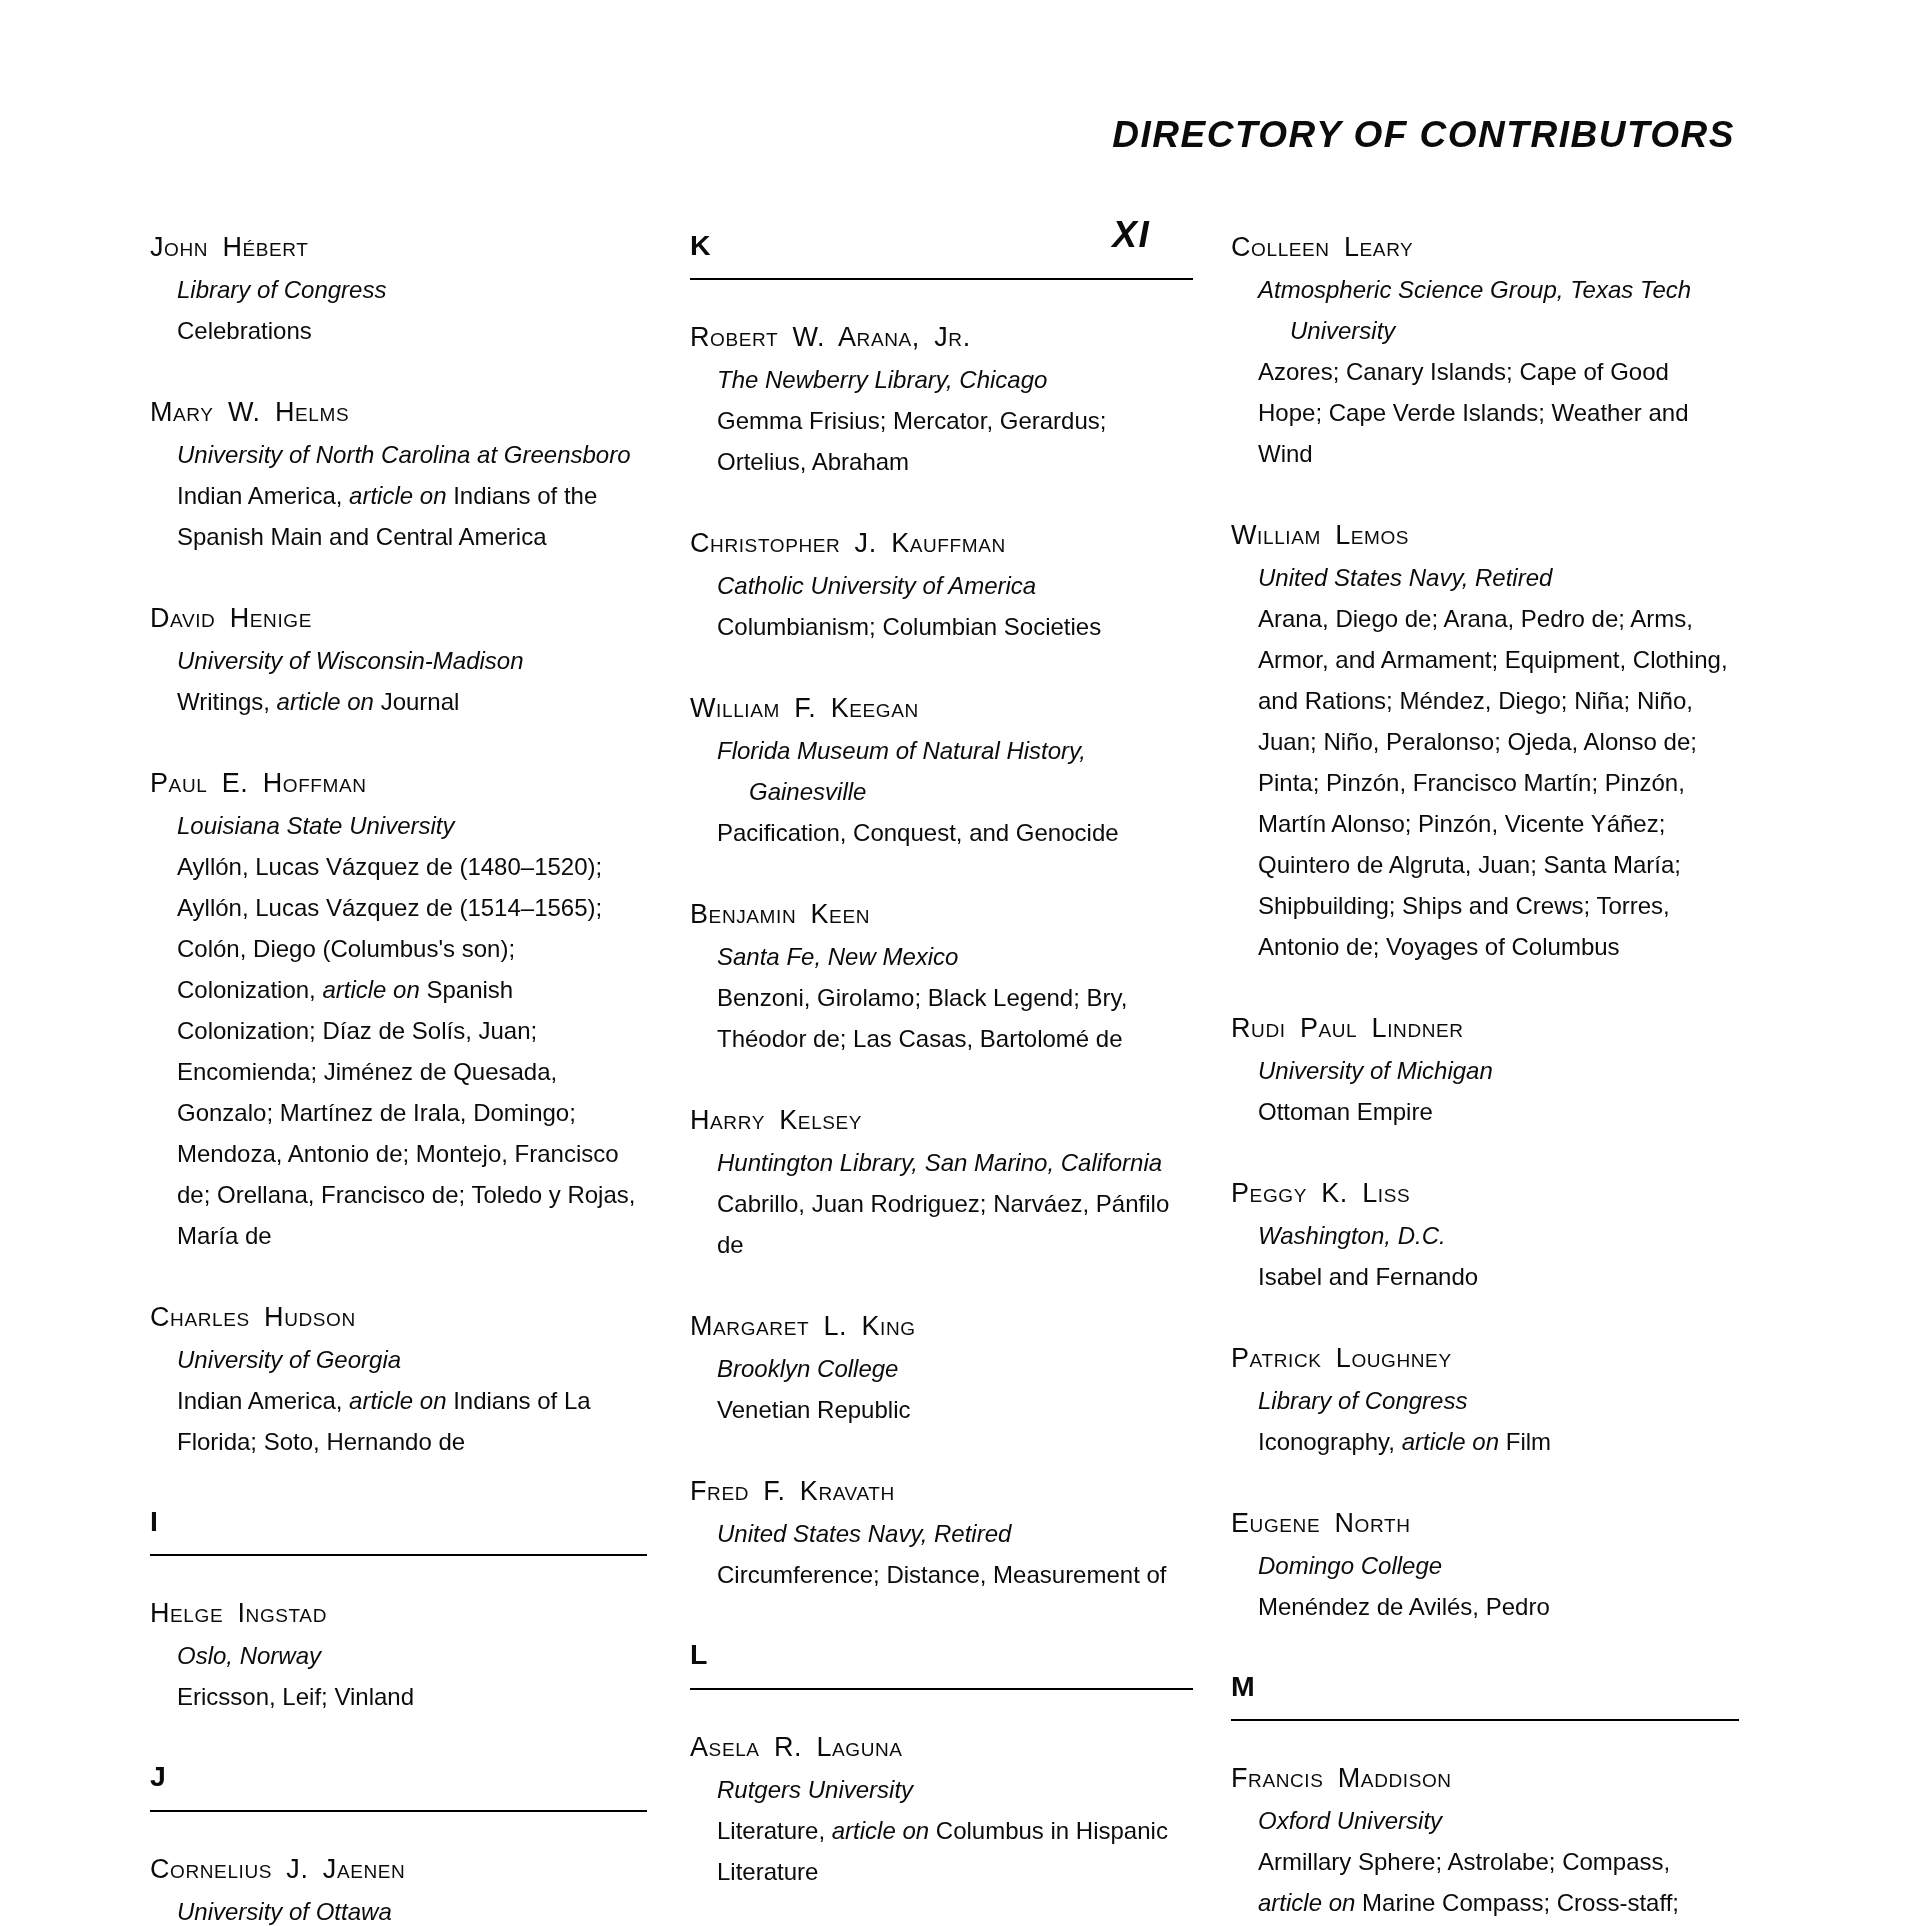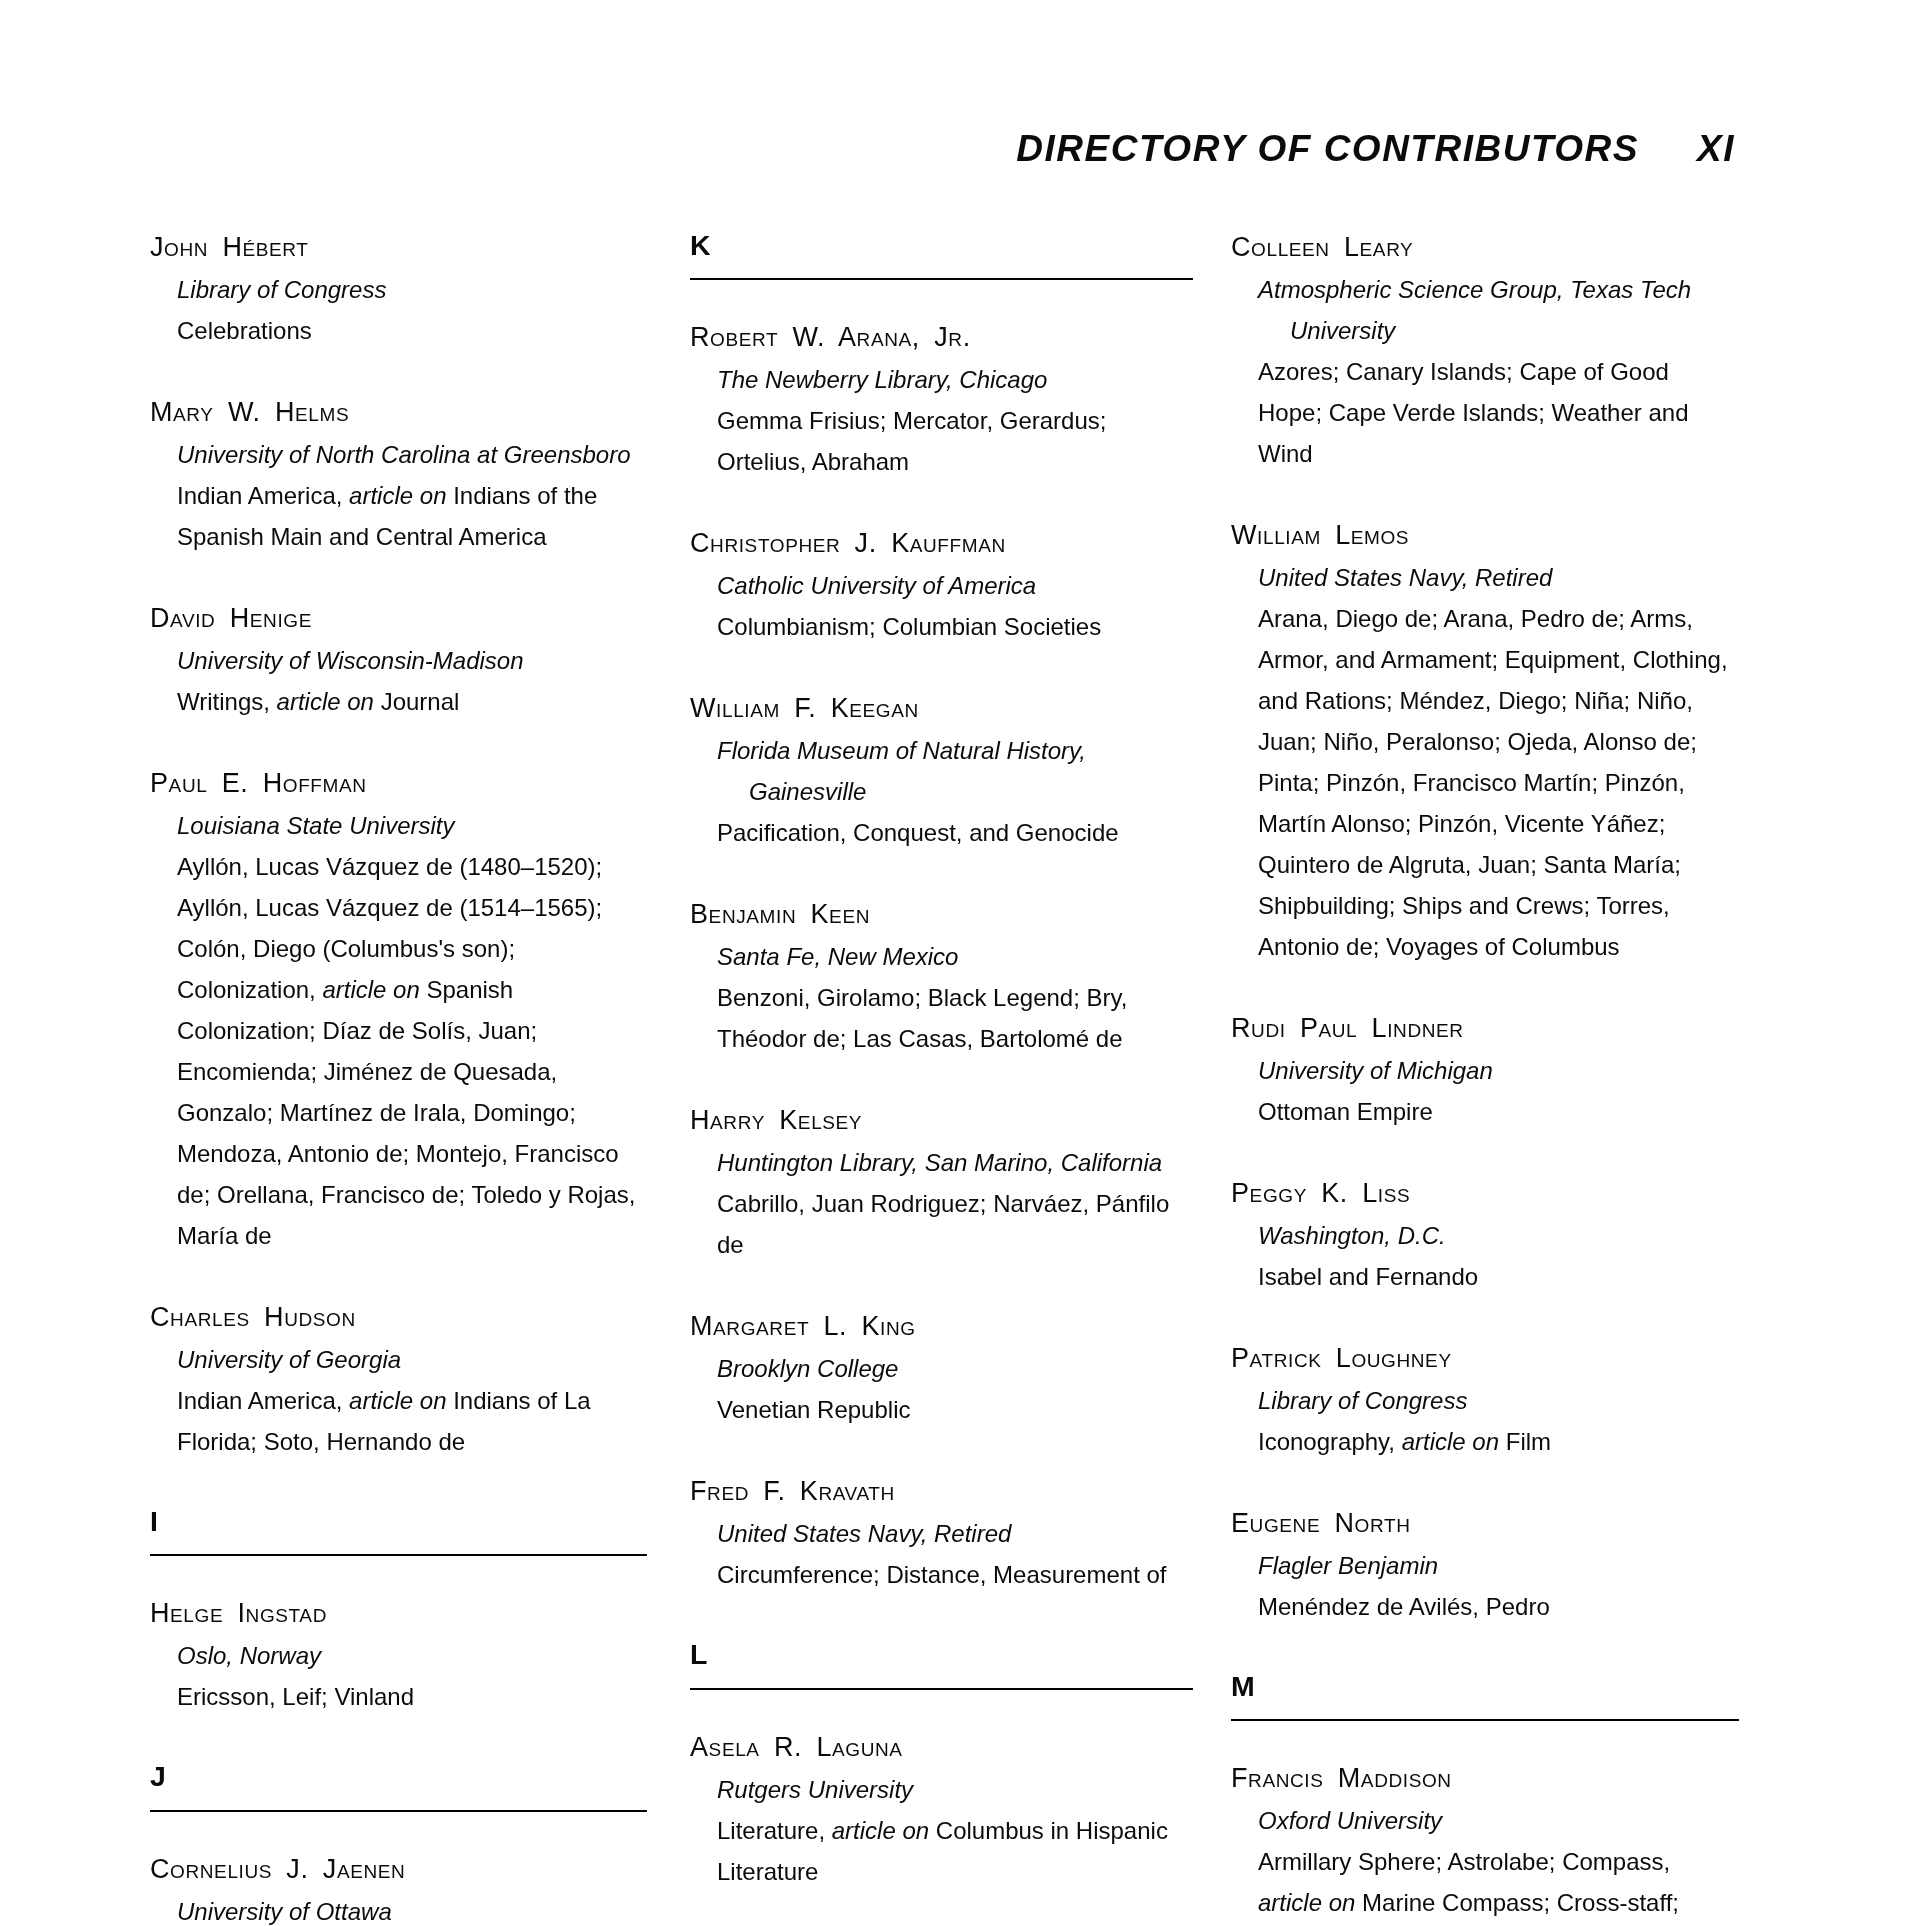--- a/index.html
+++ b/index.html
@@ -4,24 +4,25 @@
 <style>
   html,body{margin:0;padding:0;}
   body{
     width:1910px;height:2539px;position:relative;background:#ffffff;
     font-family:"Liberation Sans",sans-serif;color:#0b0b0b;overflow:hidden;
   }
   .page{position:absolute;inset:0;overflow:hidden;}
 
   
   .page-header{
-    position:absolute;top:128px;right:175px;
+    position:absolute;top:114px;right:175px;
     display:flex;align-items:baseline;gap:58px;
     font-style:italic;font-weight:600;font-size:37px;letter-spacing:1.5px;
     white-space:nowrap;
+    flex-direction:column;
   }
 
   
   .col{position:absolute;top:225px;font-size:24px;line-height:41px;}
   #col-0{left:150px;width:497px;}
   #col-1{left:690px;width:503px;}
   #col-2{left:1231px;width:508px;}
 
   .entry{margin-bottom:39px;}
   .entry-name{
@@ -166,21 +167,21 @@
           <div class="entry-aff">Washington, D.C.</div>
           <div class="entry-arts"><span>Isabel and Fernando</span></div>
         </div>
         <div class="entry">
           <div class="entry-name">Patrick Loughney</div>
           <div class="entry-aff">Library of Congress</div>
           <div class="entry-arts"><span>Iconography, </span><em>article on</em><span> Film</span></div>
         </div>
         <div class="entry">
           <div class="entry-name">Eugene North</div>
-          <div class="entry-aff">Flagler Benjamin</div>
+          <div class="entry-aff">Domingo College</div>
           <div class="entry-arts"><span>Menéndez de Avilés, Pedro</span></div>
         </div>
         <div class="section">
           <div class="section-letter">M</div>
           <div class="section-rule"></div>
         </div>
         <div class="entry">
           <div class="entry-name">Francis Maddison</div>
           <div class="entry-aff">Oxford University</div>
           <div class="entry-arts"><span>Armillary Sphere; Astrolabe; Compass, </span><em>article on</em><span> Marine Compass; Cross-staff; Kamal; Lead and Line; Lodestone; Navigation, </span></div>

